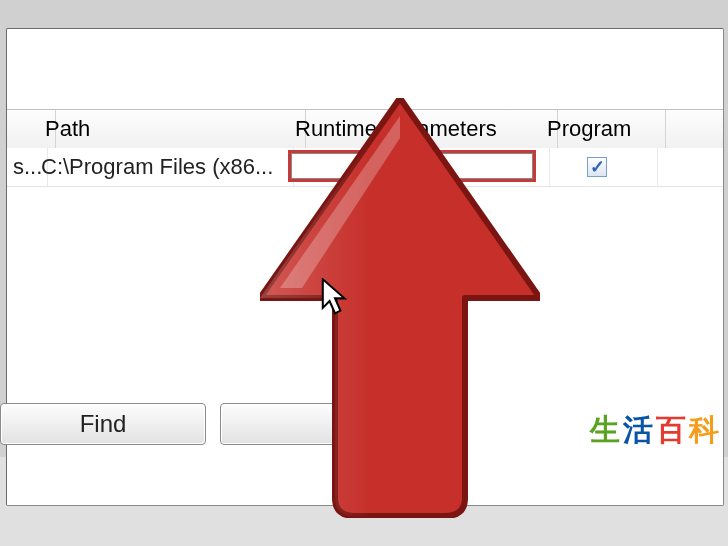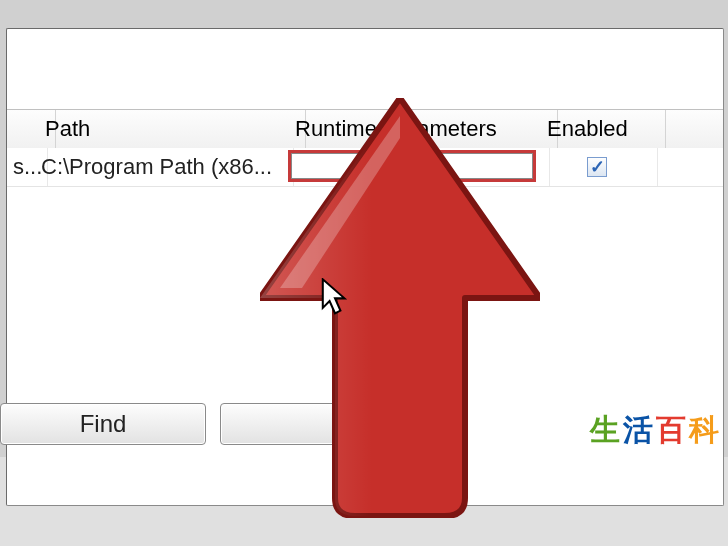--- a/index.html
+++ b/index.html
@@ -46,26 +46,26 @@
 <body>
 
 <div class="window-frame">
 
   <div class="inner-panel">
 
     <div class="grid-header">
       <div class="hcell hcell-0"></div>
       <div class="hcell hcell-1">Path</div>
       <div class="hcell hcell-2">Runtime Parameters</div>
-      <div class="hcell hcell-3">Enabled</div>
+      <div class="hcell hcell-3">Program</div>
     </div>
 
     <div class="grid-row">
       <div class="dcell dcell-0">s...</div>
-      <div class="dcell dcell-1">C:\Program Path (x86...</div>
+      <div class="dcell dcell-1">C:\Program Files (x86...</div>
       <div class="dcell dcell-2"></div>
       <div class="dcell dcell-3">
         <span class="checkbox">
           <span class="checkmark">✓</span>
         </span>
       </div>
     </div>
 
     <div class="rt-input-wrap">
       <input class="rt-input" type="text" value="" style="">

